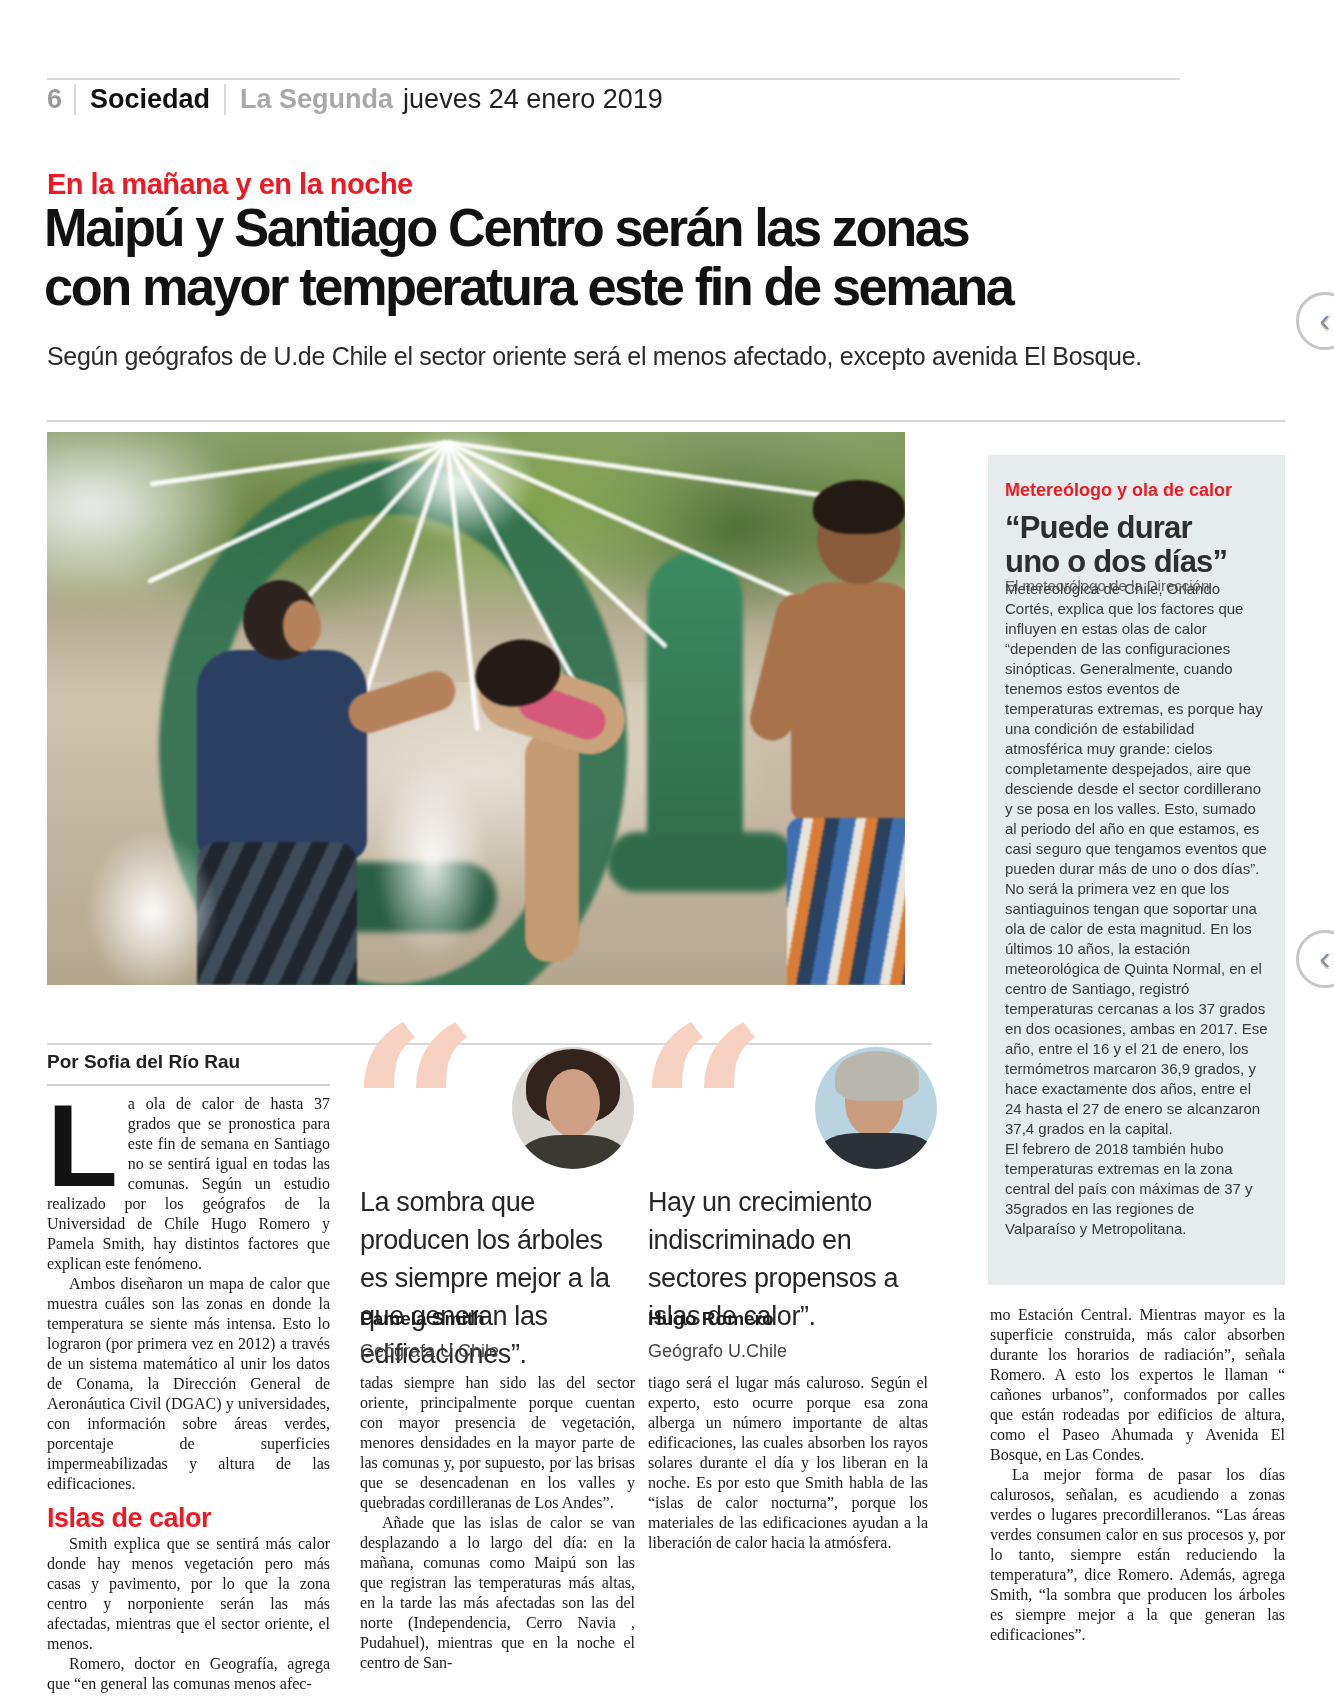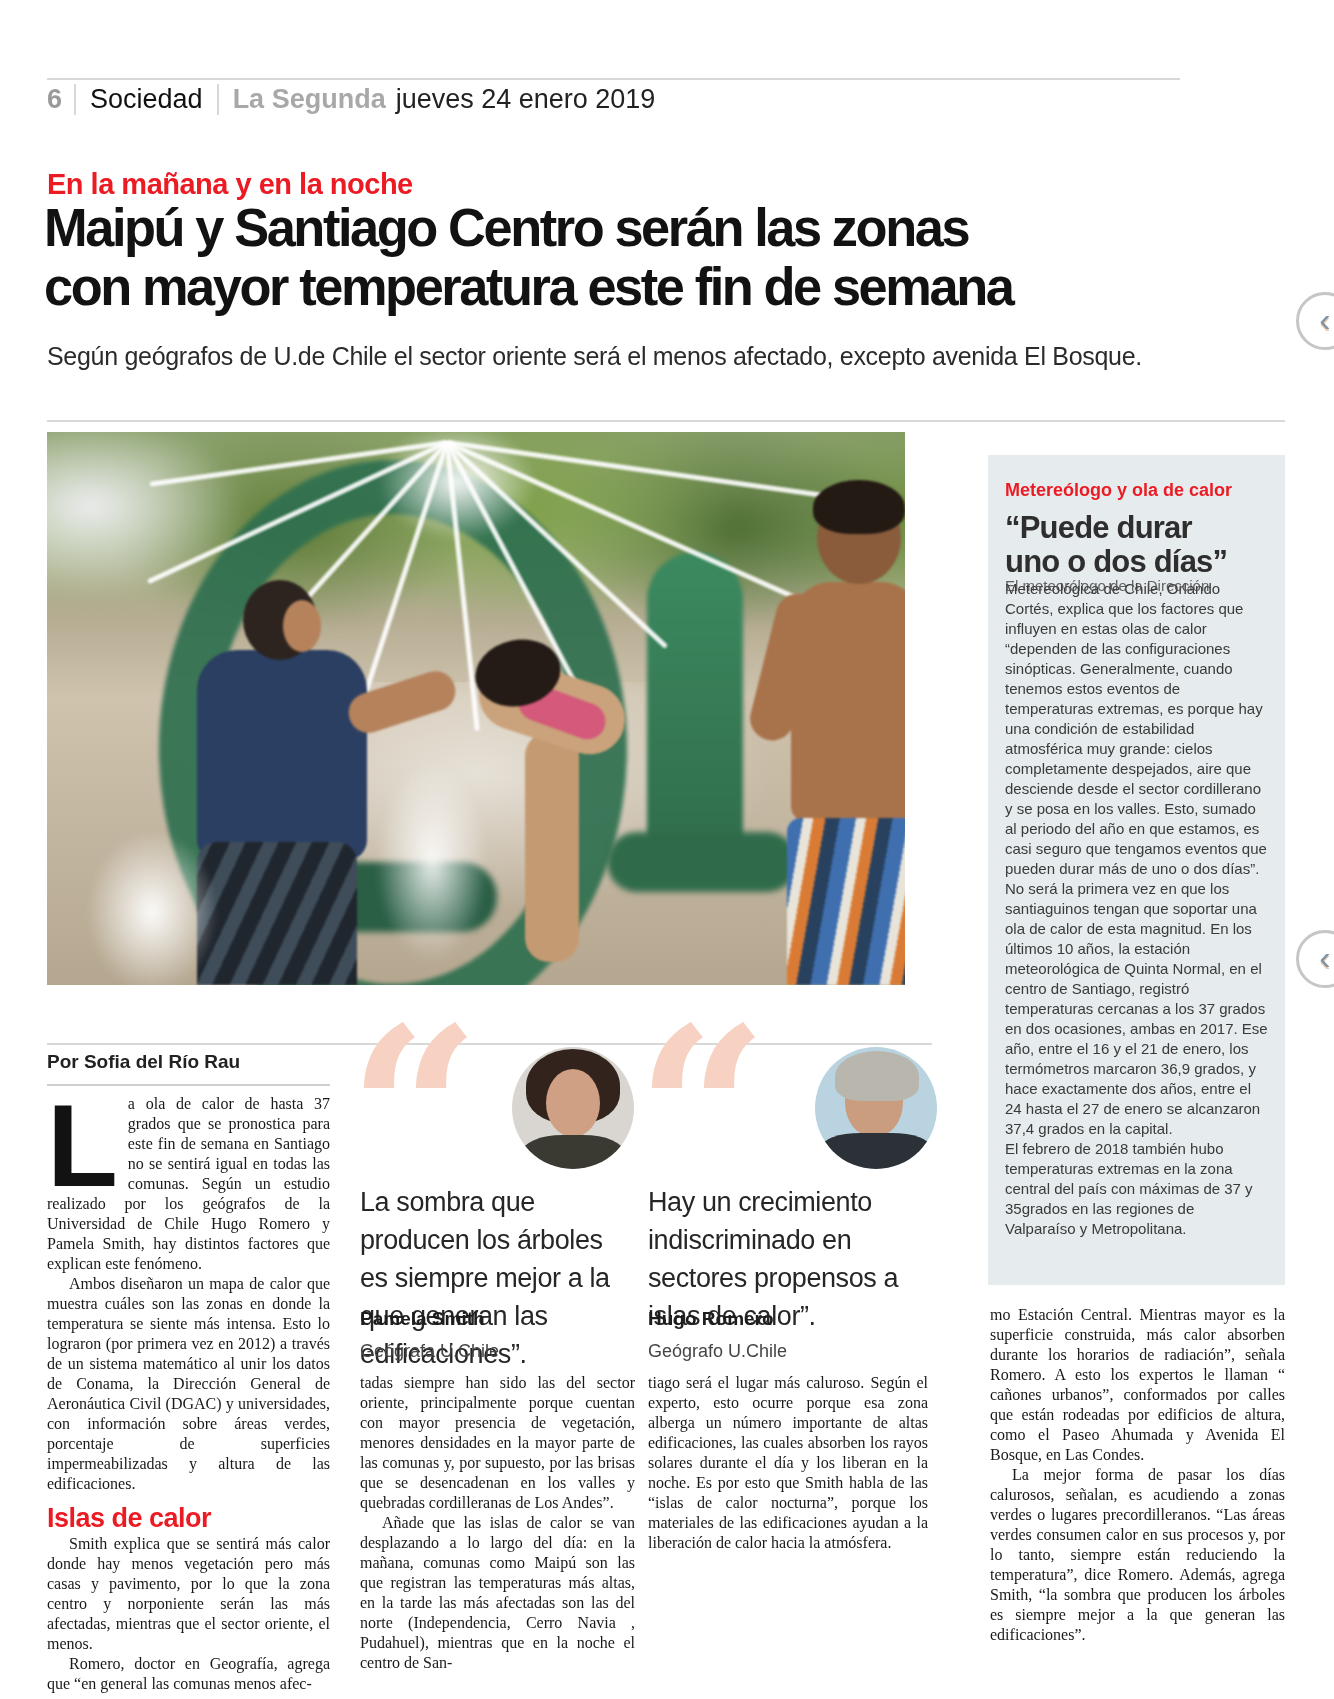--- a/index.html
+++ b/index.html
@@ -3,21 +3,21 @@
 <meta charset="utf-8">
 <style>
   html,body{margin:0;padding:0;background:#ffffff;}
   .page{position:relative;width:1334px;height:1699px;background:#fff;overflow:hidden;
         font-family:"Liberation Sans",sans-serif;color:#1a1a1a;}
   .rule{position:absolute;height:2px;background:#d8d8d8;}
   
   .masthead{position:absolute;left:47px;top:84px;display:flex;align-items:baseline;font-size:27px;}
   .mh-num{color:#9a9a9a;font-weight:bold;padding-right:12px;}
   .mh-sep{width:2px;align-self:stretch;background:#d8d8d8;margin:0 0;}
-  .mh-section{font-weight:normal;color:#111;padding:0 14px;}
+  .mh-section{font-weight:bold;color:#111;padding:0 14px;}
   .mh-paper{font-weight:bold;color:#a8a8a8;padding:0 10px 0 14px;}
   .mh-date{color:#222;}
   
   .kicker{position:absolute;left:47px;top:168px;color:#ec1b23;font-weight:bold;font-size:29px;letter-spacing:-0.5px;text-align:center;}
   .headline{position:absolute;left:44px;top:198px;width:1140px;font-weight:bold;color:#121212;
             font-size:54px;line-height:1.1;letter-spacing:-2.5px;transform:scaleX(.97);transform-origin:left top;}
   .subhead{position:absolute;left:47px;top:342px;width:1150px;font-size:25px;color:#2b2b2b;letter-spacing:-0.3px;}
   
   .photo{position:absolute;left:47px;top:432px;width:858px;height:553px;overflow:hidden;
          background:linear-gradient(#8aa06b 0%,#9db07c 18%,#b6ad93 34%,#cfc3ae 48%,#c4b7a2 70%,#b5a78f 100%);}

